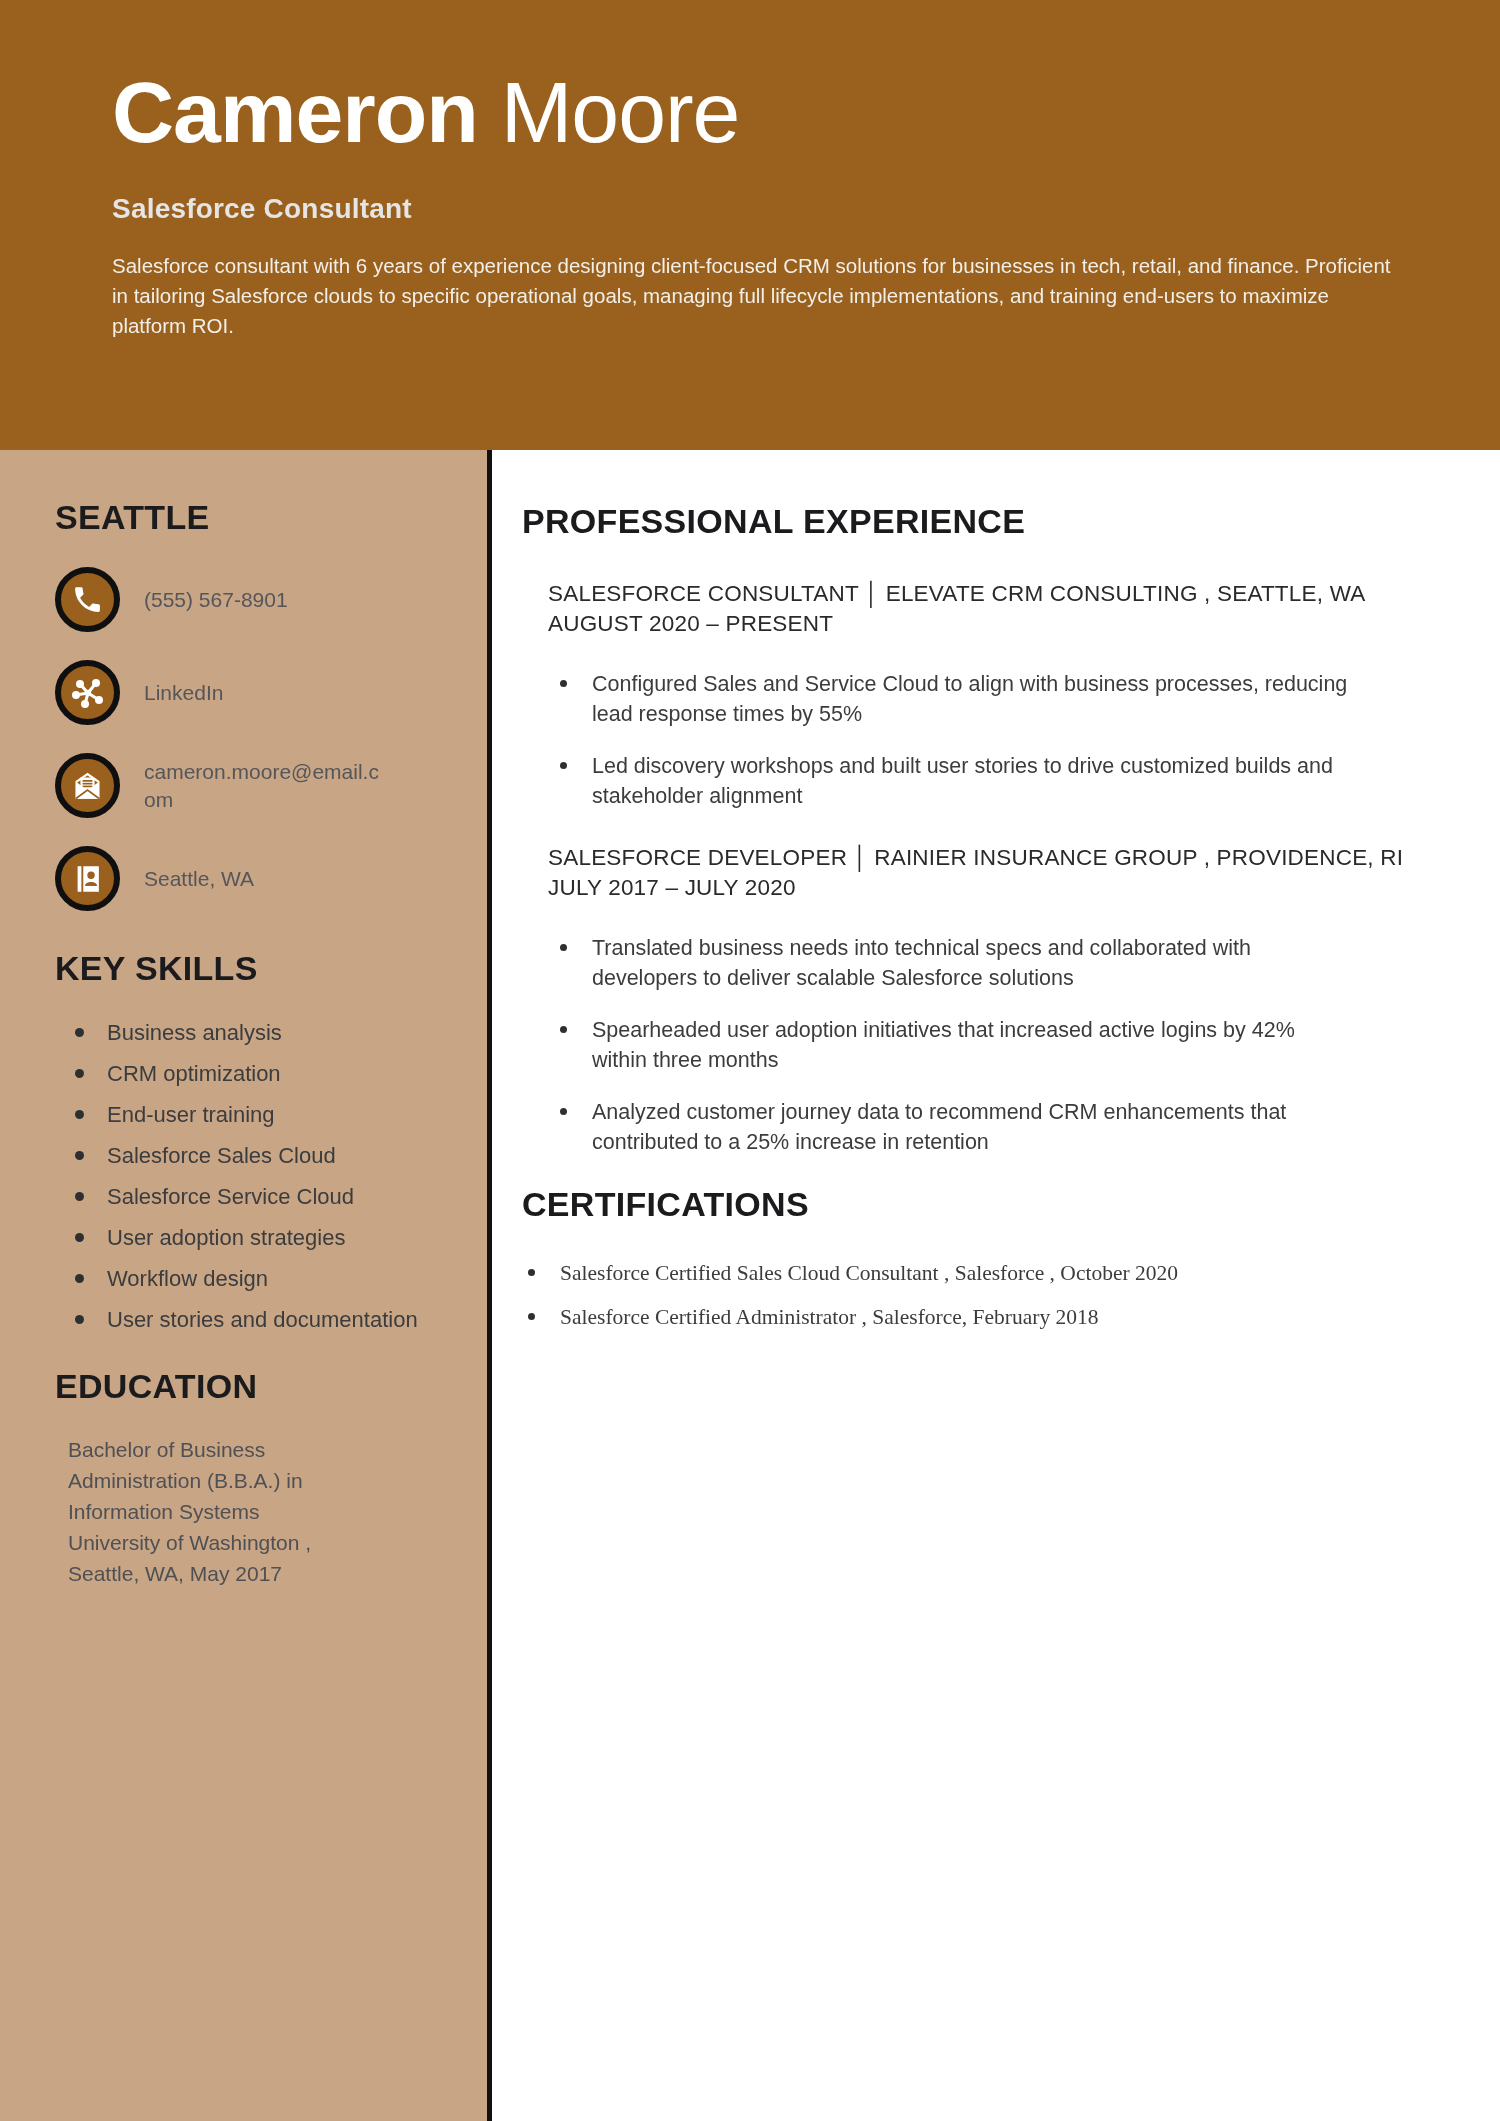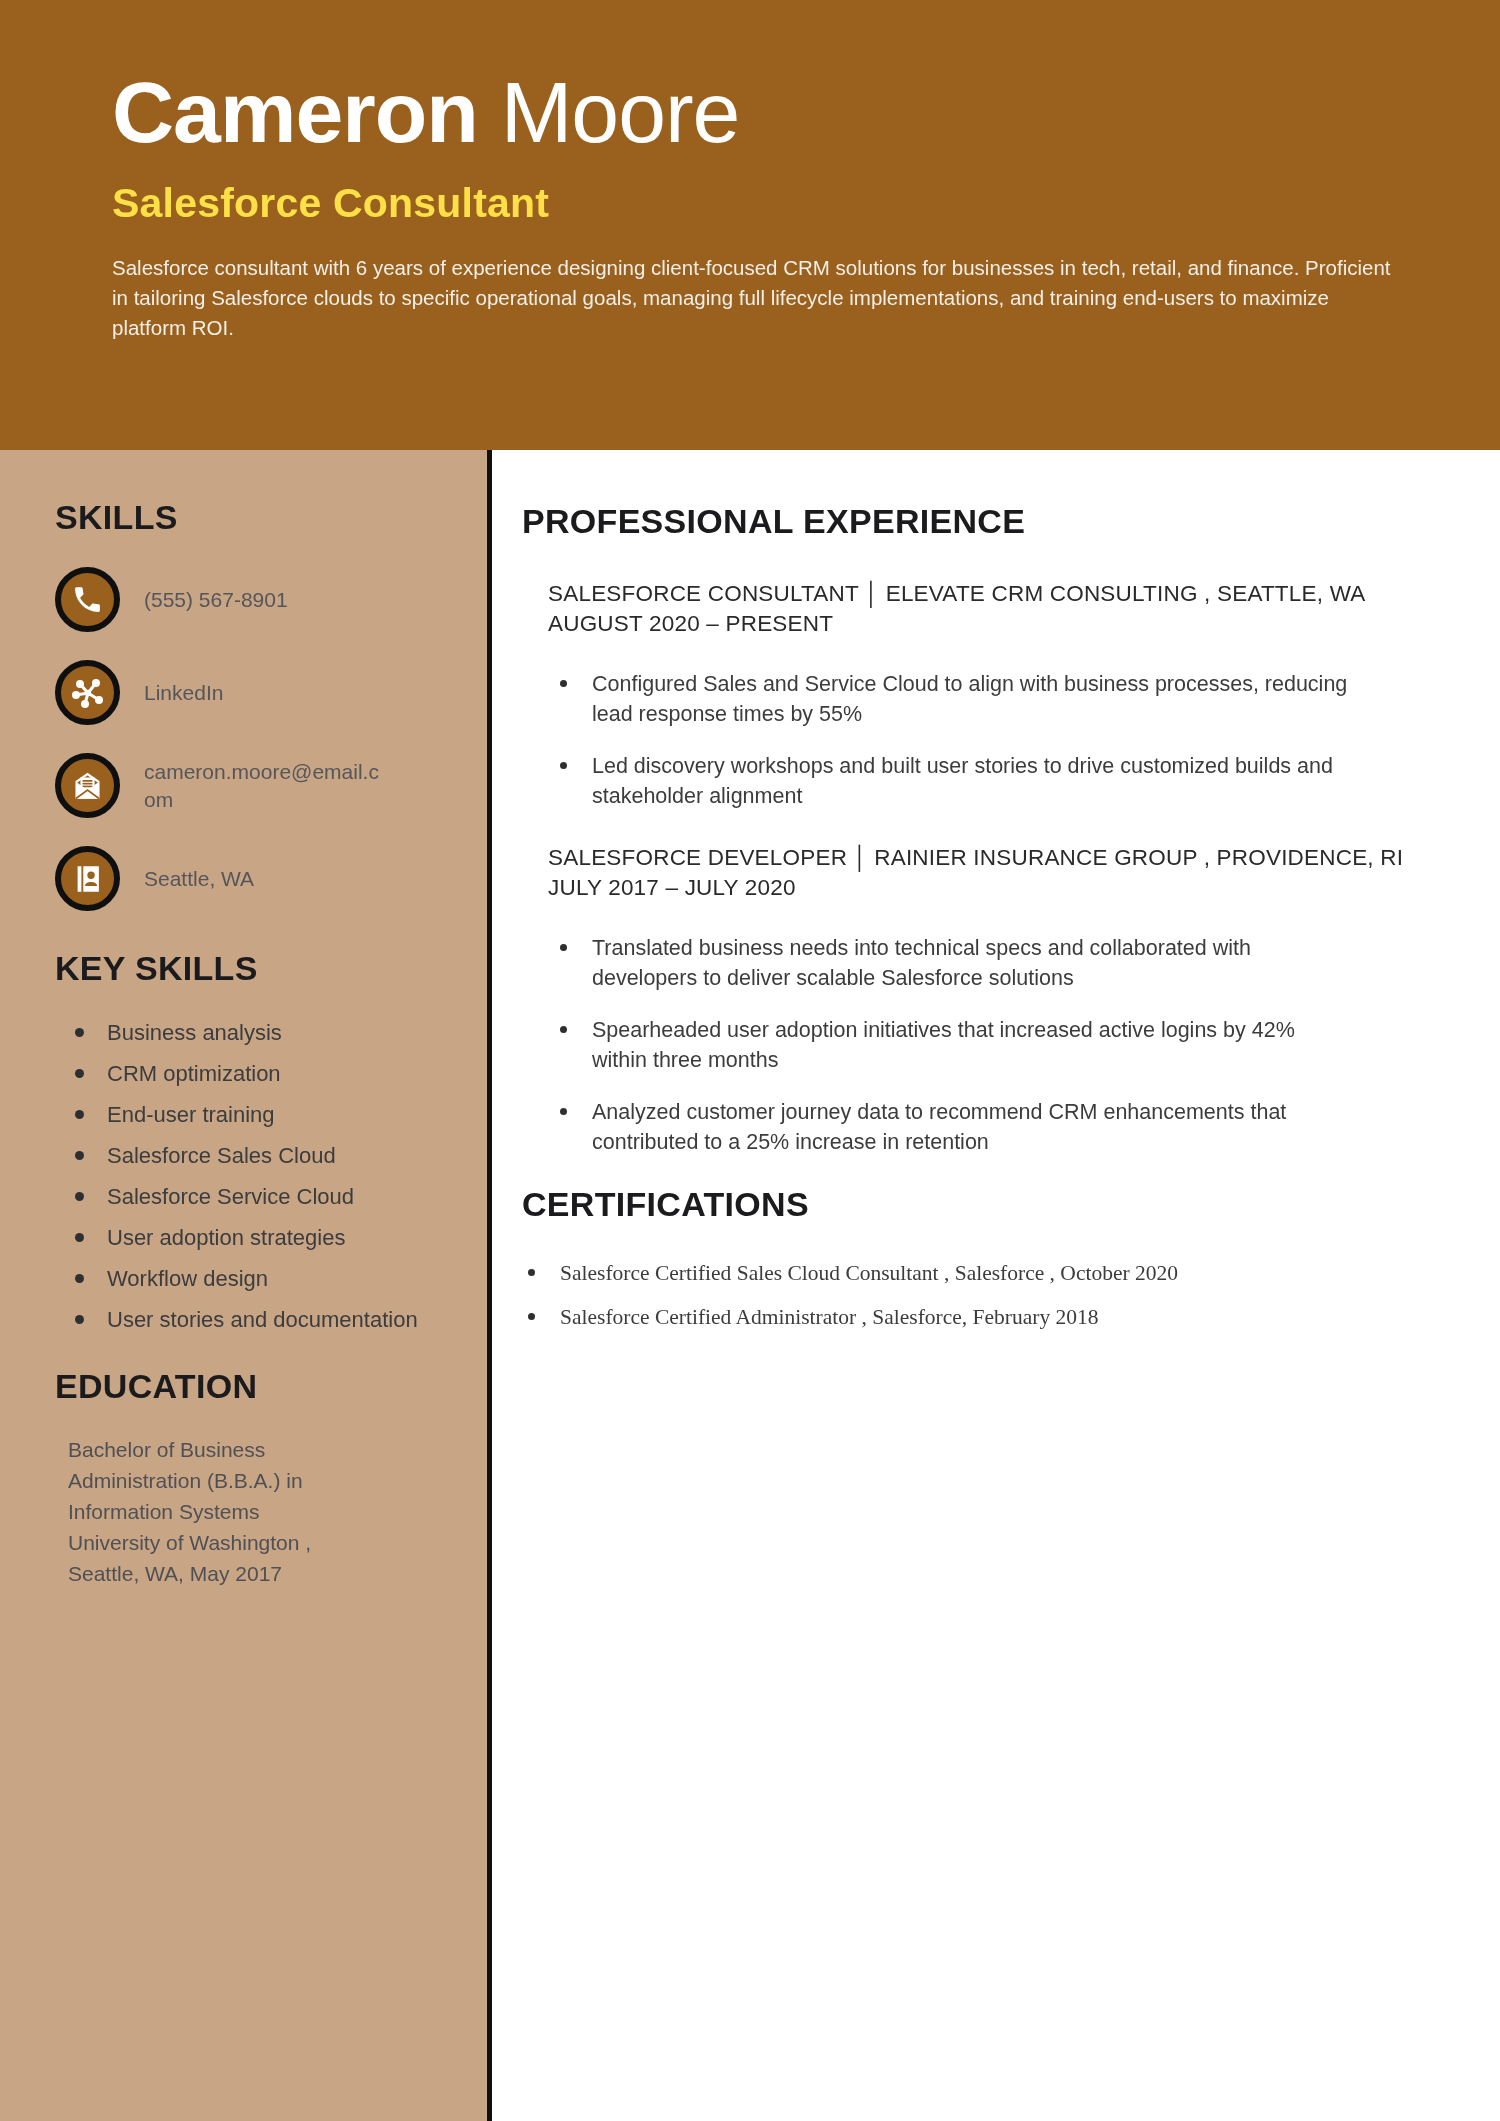--- a/index.html
+++ b/index.html
@@ -6,21 +6,21 @@
   html,body { background:#ffffff; }
   body { font-family:"Liberation Sans","DejaVu Sans",sans-serif; }
   .page { position:relative; width:1500px; height:2121px; background:#ffffff; overflow:hidden; }
 
   
   .header { position:absolute; top:0; left:0; width:1500px; height:450px;
             background:#99611D; padding:64px 100px 0 112px; }
   .name { color:#ffffff; font-size:86px; line-height:1.12; letter-spacing:-1px; white-space:nowrap; }
   .name .first { font-weight:700; }
   .name .last  { font-weight:400; }
-  .role { margin-top:20px; color:#fde047; font-size:41px; font-weight:700; letter-spacing:0.2px; }
+  .role { margin-top:33px; color:#e5e5e5; font-size:28px; font-weight:700; letter-spacing:0.2px; }
   .summary { margin-top:26px; color:#F2EFE9; font-size:20.5px; line-height:30px; max-width:1315px; }
 
   
   .sidebar { position:absolute; top:450px; left:0; width:487px; height:1671px;
              background:#C8A585; padding:48px 40px 0 55px; }
   .side-heading { color:#1B1B1D; font-size:34px; font-weight:800; letter-spacing:0.3px; }
 
   .contact-list { margin-top:30px; }
   .contact-item { display:flex; align-items:center; margin-bottom:28px; min-height:65px; }
   .icon-circle { width:65px; height:65px; border-radius:50%; background:#99611D;
@@ -70,21 +70,21 @@
 
   <header class="header">
     <h1 class="name"><span class="first">Cameron</span> <span class="last">Moore</span></h1>
     <div class="role">Salesforce Consultant</div>
     <p class="summary">Salesforce consultant with 6 years of experience designing client-focused CRM solutions for businesses in tech, retail, and finance. Proficient in tailoring Salesforce clouds to specific operational goals, managing full lifecycle implementations, and training end-users to maximize platform ROI.</p>
   </header>
 
   <aside class="sidebar">
 
     <section class="contact">
-      <h2 class="side-heading">SKILLS</h2>
+      <h2 class="side-heading">SEATTLE</h2>
       <div class="contact-list">
 
         <div class="contact-item">
           <span class="icon-circle">
             <svg width="33" height="33" viewBox="0 0 24 24">
                 <path fill="#ffffff" d="M6.62 10.79c1.44 2.83 3.76 5.14 6.59 6.59l2.2-2.2c.27-.27.67-.36 1.02-.24 1.12.37 2.33.57 3.57.57.55 0 1 .45 1 1V20c0 .55-.45 1-1 1-9.39 0-17-7.61-17-17 0-.55.45-1 1-1h3.5c.55 0 1 .45 1 1 0 1.25.2 2.45.57 3.57.11.35.03.74-.25 1.02l-2.2 2.2z"></path>
               </svg>
           </span>
           <span class="contact-text">(555) 567-8901</span>
         </div>

